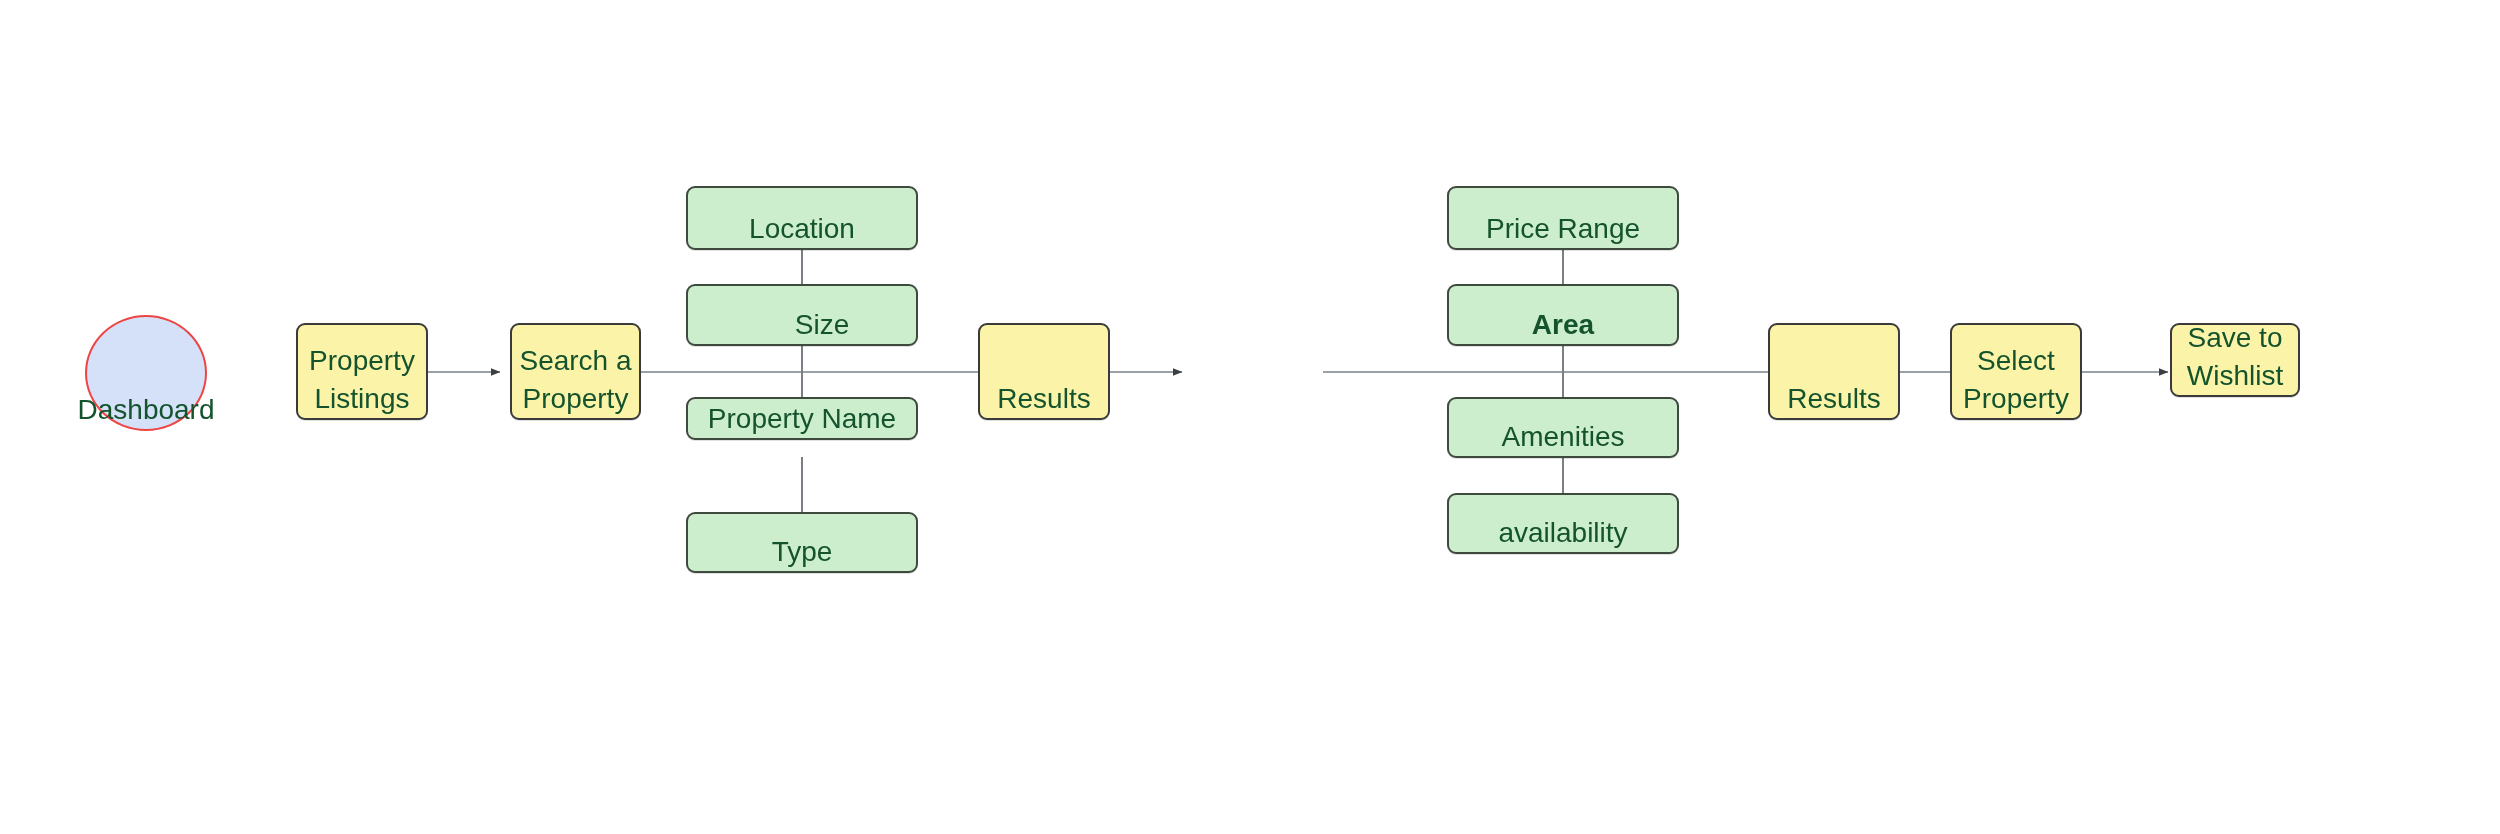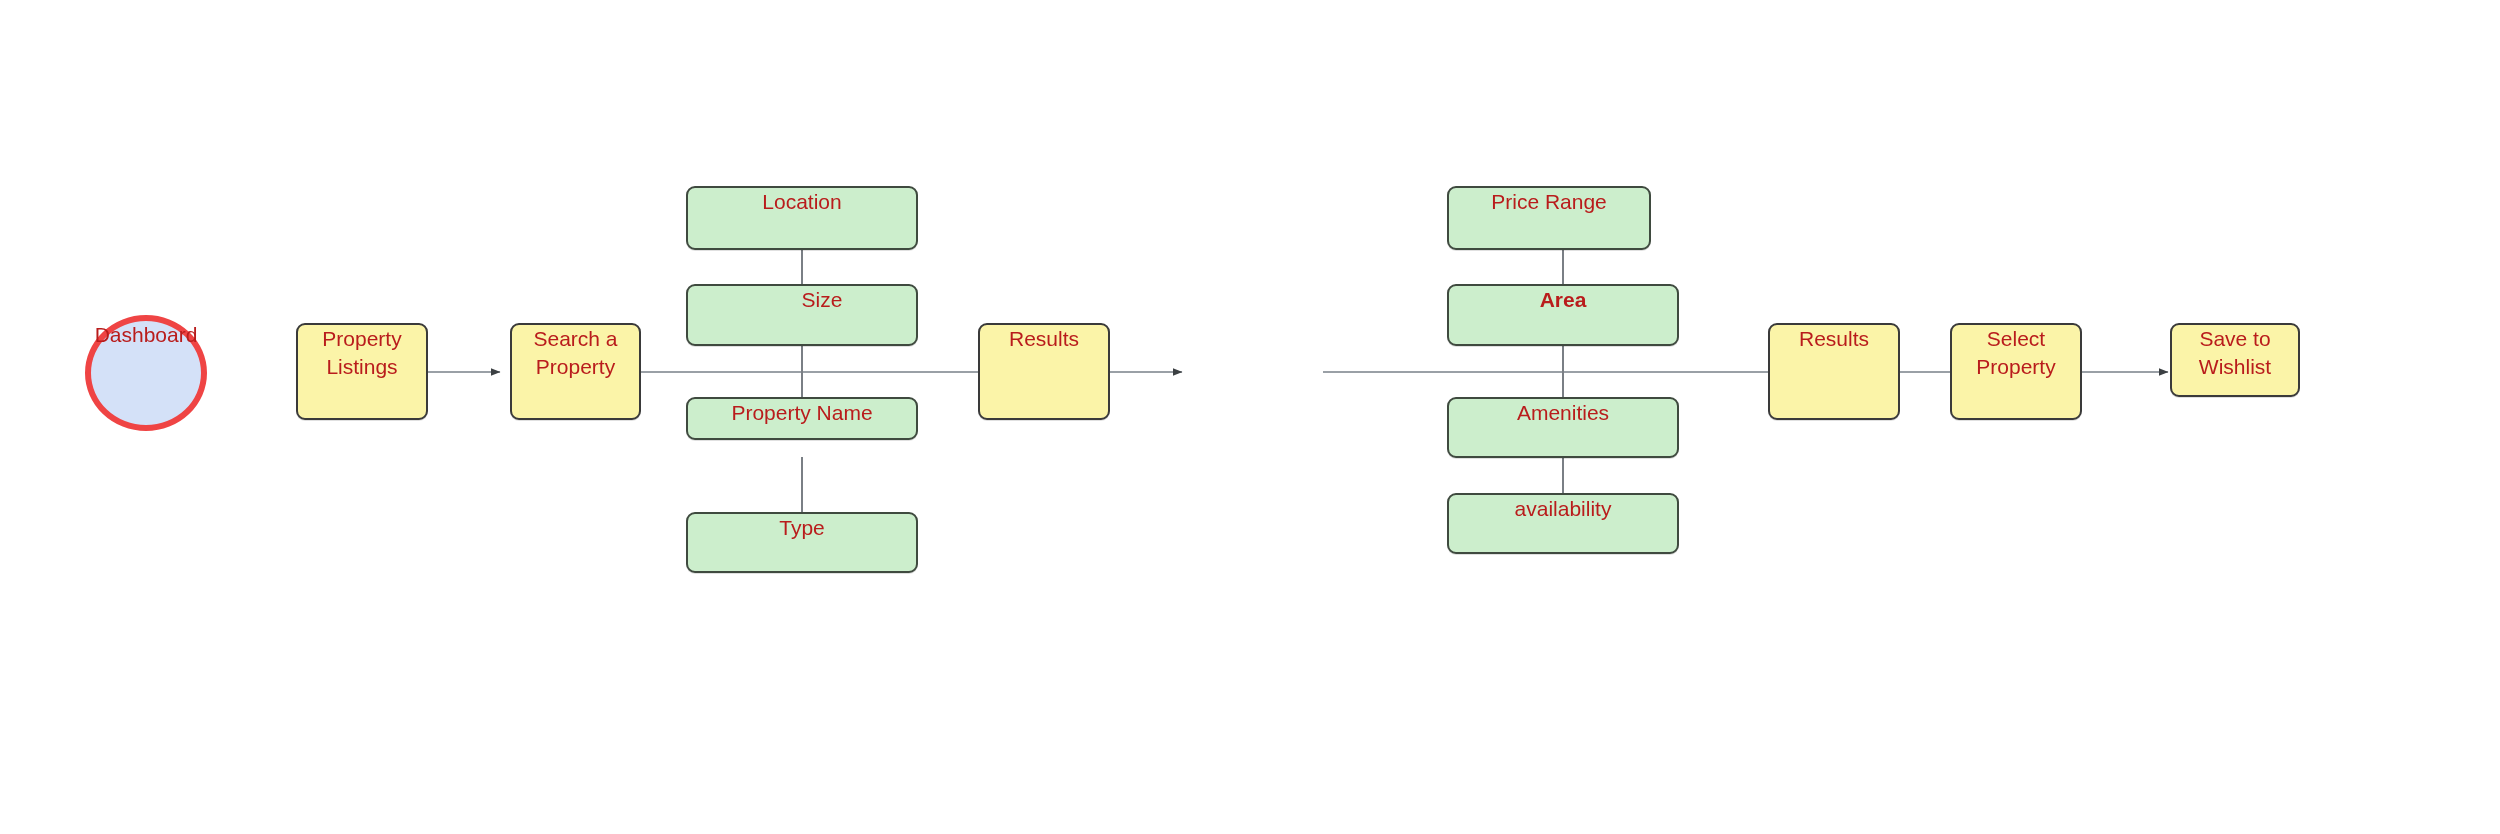--- a/index.html
+++ b/index.html
@@ -24,42 +24,42 @@
     left: 0;
     top: 0;
     width: 2500px;
     height: 834px;
     pointer-events: none;
   }
   .node {
     position: absolute;
     box-sizing: border-box;
     display: flex;
-    align-items: flex-start;
+    align-items: flex-end;
     justify-content: center;
     text-align: center;
-    color: #b91c1c;
-    font-size: 21px;
+    color: #14532d;
+    font-size: 28px;
     line-height: 1.35;
     z-index: 2;
   }
   .node-process {
     border: 2px solid #3a3a3a;
     border-radius: 9px;
     background: #fbf4a8;
     box-shadow: 0 1px 0 rgba(0,0,0,0.12);
   }
   .node-option {
     border: 2px solid #3f4a3f;
     border-radius: 9px;
     background: #cceecc;
     box-shadow: 0 1px 0 rgba(0,0,0,0.12);
   }
   .node-start {
-    border: 6px solid #ef4444;
+    border: 2px solid #ef4444;
     border-radius: 50%;
     background: #d4e1f8;
   }
   .node-label {
     display: block;
     padding: 0 6px;
     white-space: pre-line;
   }
 </style>
 </head>
@@ -138,21 +138,21 @@
   </div>
 
   <div class="node node-option" style="left:686px; top:397px; width:232px; height:43px;">
     <span class="node-label">Property Name</span>
   </div>
 
   <div class="node node-option" style="left:686px; top:512px; width:232px; height:61px;">
     <span class="node-label">Type</span>
   </div>
 
-  <div class="node node-option" style="left:1447px; top:186px; width:204px; height:64px;border-radius:9px;">
+  <div class="node node-option" style="left:1447px; top:186px; width:232px; height:64px;border-radius:9px;">
     <span class="node-label">Price Range</span>
   </div>
 
   <div class="node node-option" style="left:1447px; top:284px; width:232px; height:62px;font-weight:bold;">
     <span class="node-label">Area</span>
   </div>
 
   <div class="node node-option" style="left:1447px; top:493px; width:232px; height:61px;">
     <span class="node-label">availability</span>
   </div>

